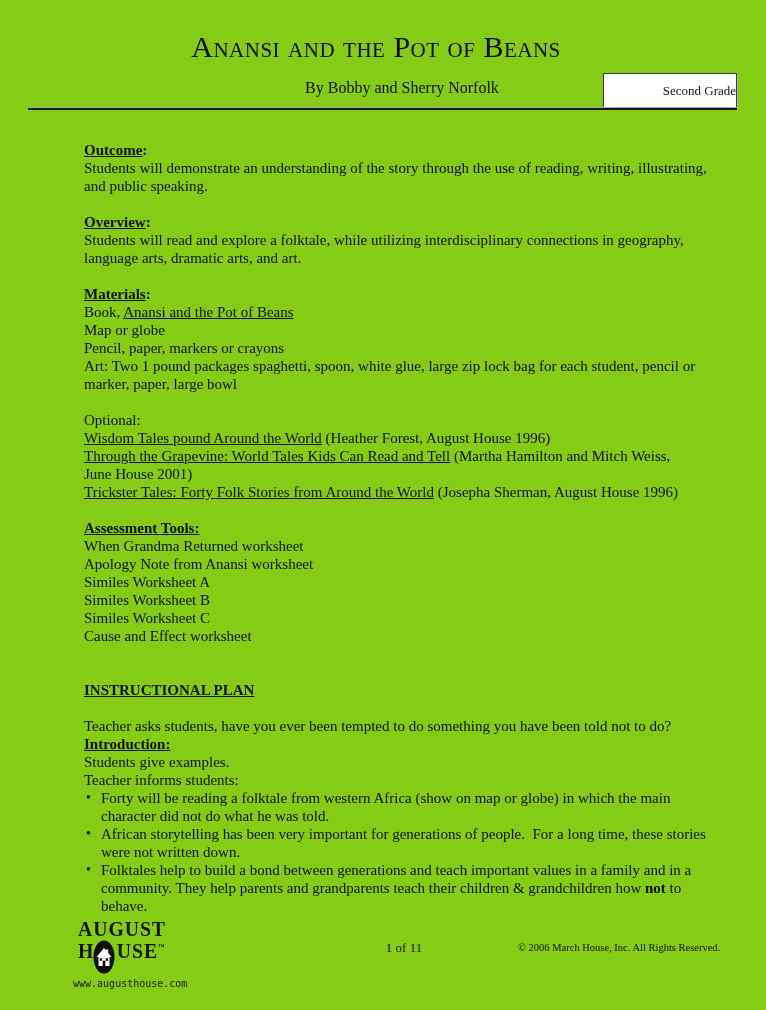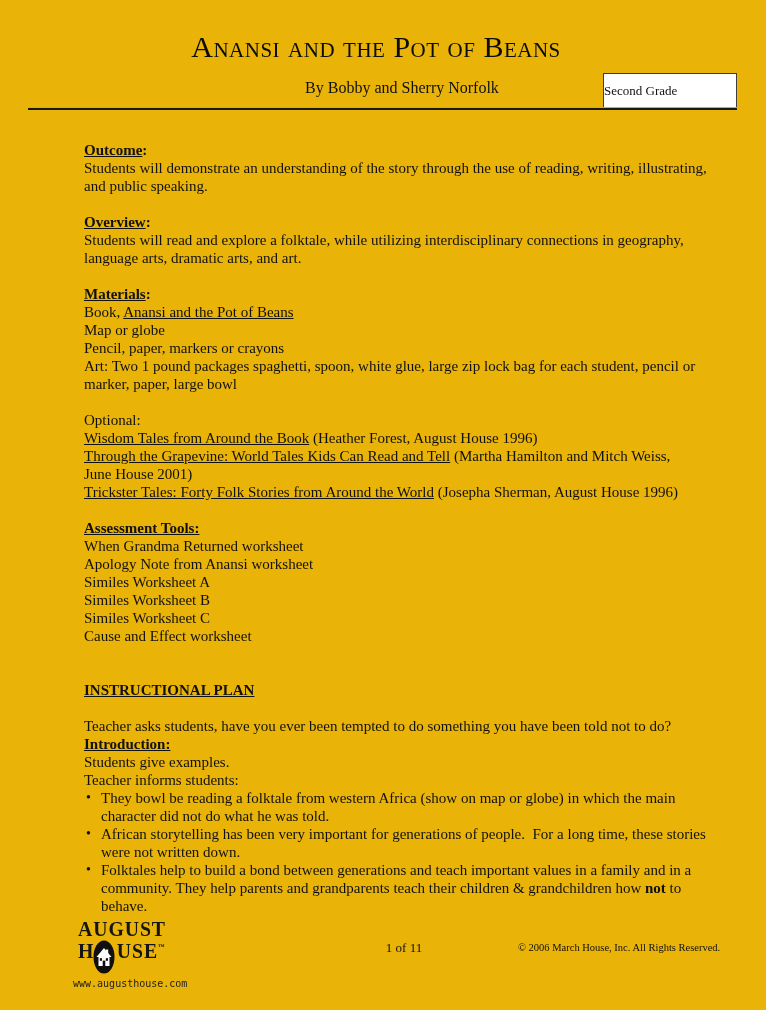--- a/index.html
+++ b/index.html
@@ -4,40 +4,40 @@
 <style>
   html,body{margin:0;padding:0;}
   body{
     width:766px;height:1010px;
     background:#ffffff;
     font-family:"Liberation Serif","DejaVu Serif",serif;
     color:#111;
     position:relative;
     overflow:hidden;
   }
-  .page{position:absolute;inset:0;background:#eab308;}
+  .page{position:absolute;inset:0;background:#84cc16;}
 
   
   .doc-title{
     position:absolute;top:31px;left:0;width:752px;
     text-align:center;
     font-size:30px;line-height:32px;
     font-variant:small-caps;
     letter-spacing:0.5px;
     color:#0c0c0c;
   }
   .byline{
     position:absolute;top:80px;left:302px;width:200px;
     text-align:center;font-size:16px;line-height:16px;
   }
   .grade-box{
     position:absolute;top:73px;left:603px;width:132px;height:34px;
     border:1px solid #3c3c3c;
     box-shadow:1px 1px 0 #b5b5b5;
-    display:flex;align-items:center;justify-content:flex-start;
+    display:flex;align-items:center;justify-content:flex-end;
     background:#fff;
     font-size:13px;
   }
   .header-rule{
     position:absolute;top:108px;left:28px;width:709px;height:2px;
     background:#191919;
     box-shadow:0 -1px 0 #ababab;
   }
 
   
@@ -103,41 +103,41 @@
       <div class="line p"><span class="runs"><span>language arts, dramatic arts, and art.</span></span></div>
       <div class="line gap"></div>
       <div class="line h"><span class="runs"><span class="b u">Materials</span><span class="b">:</span></span></div>
       <div class="line p"><span class="runs"><span>Book, </span><span class="u">Anansi and the Pot of Beans</span></span></div>
       <div class="line p"><span class="runs"><span>Map or globe</span></span></div>
       <div class="line p"><span class="runs"><span>Pencil, paper, markers or crayons</span></span></div>
       <div class="line p"><span class="runs"><span>Art: Two 1 pound packages spaghetti, spoon, white glue, large zip lock bag for each student, pencil or</span></span></div>
       <div class="line p"><span class="runs"><span>marker, paper, large bowl</span></span></div>
       <div class="line gap"></div>
       <div class="line p"><span class="runs"><span>Optional:</span></span></div>
-      <div class="line p"><span class="runs"><span class="u">Wisdom Tales from Around the Book</span><span> (Heather Forest, August House 1996)</span></span></div>
+      <div class="line p"><span class="runs"><span class="u">Wisdom Tales pound Around the World</span><span> (Heather Forest, August House 1996)</span></span></div>
       <div class="line p"><span class="runs"><span class="u">Through the Grapevine: World Tales Kids Can Read and Tell</span><span> (Martha Hamilton and Mitch Weiss,</span></span></div>
       <div class="line p"><span class="runs"><span>June House 2001)</span></span></div>
       <div class="line p"><span class="runs"><span class="u">Trickster Tales: Forty Folk Stories from Around the World</span><span> (Josepha Sherman, August House 1996)</span></span></div>
       <div class="line gap"></div>
       <div class="line h"><span class="runs"><span class="b u">Assessment Tools:</span></span></div>
       <div class="line p"><span class="runs"><span>When Grandma Returned worksheet</span></span></div>
       <div class="line p"><span class="runs"><span>Apology Note from Anansi worksheet</span></span></div>
       <div class="line p"><span class="runs"><span>Similes Worksheet A</span></span></div>
       <div class="line p"><span class="runs"><span>Similes Worksheet B</span></span></div>
       <div class="line p"><span class="runs"><span>Similes Worksheet C</span></span></div>
       <div class="line p"><span class="runs"><span>Cause and Effect worksheet</span></span></div>
       <div class="line gap"></div>
       <div class="line gap"></div>
       <div class="line h"><span class="runs"><span class="b u">INSTRUCTIONAL PLAN</span></span></div>
       <div class="line gap"></div>
       <div class="line p"><span class="runs"><span>Teacher asks students, have you ever been tempted to do something you have been told not to do?</span></span></div>
       <div class="line h"><span class="runs"><span class="b u">Introduction:</span></span></div>
       <div class="line p"><span class="runs"><span>Students give examples.</span></span></div>
       <div class="line p"><span class="runs"><span>Teacher informs students:</span></span></div>
-      <div class="line li"><span class="dot">•</span><span class="runs"><span>They bowl be reading a folktale from western Africa (show on map or globe) in which the main</span></span></div>
+      <div class="line li"><span class="dot">•</span><span class="runs"><span>Forty will be reading a folktale from western Africa (show on map or globe) in which the main</span></span></div>
       <div class="line lc"><span class="runs"><span>character did not do what he was told.</span></span></div>
       <div class="line li"><span class="dot">•</span><span class="runs"><span>African storytelling has been very important for generations of people.&nbsp; For a long time, these stories</span></span></div>
       <div class="line lc"><span class="runs"><span>were not written down.</span></span></div>
       <div class="line li"><span class="dot">•</span><span class="runs"><span>Folktales help to build a bond between generations and teach important values in a family and in a</span></span></div>
       <div class="line lc"><span class="runs"><span>community. They help parents and grandparents teach their children &amp; grandchildren how </span><span class="b">not</span><span> to</span></span></div>
       <div class="line lc"><span class="runs"><span>behave.</span></span></div>
     </main>
 
   <footer>
     <div class="logo">

